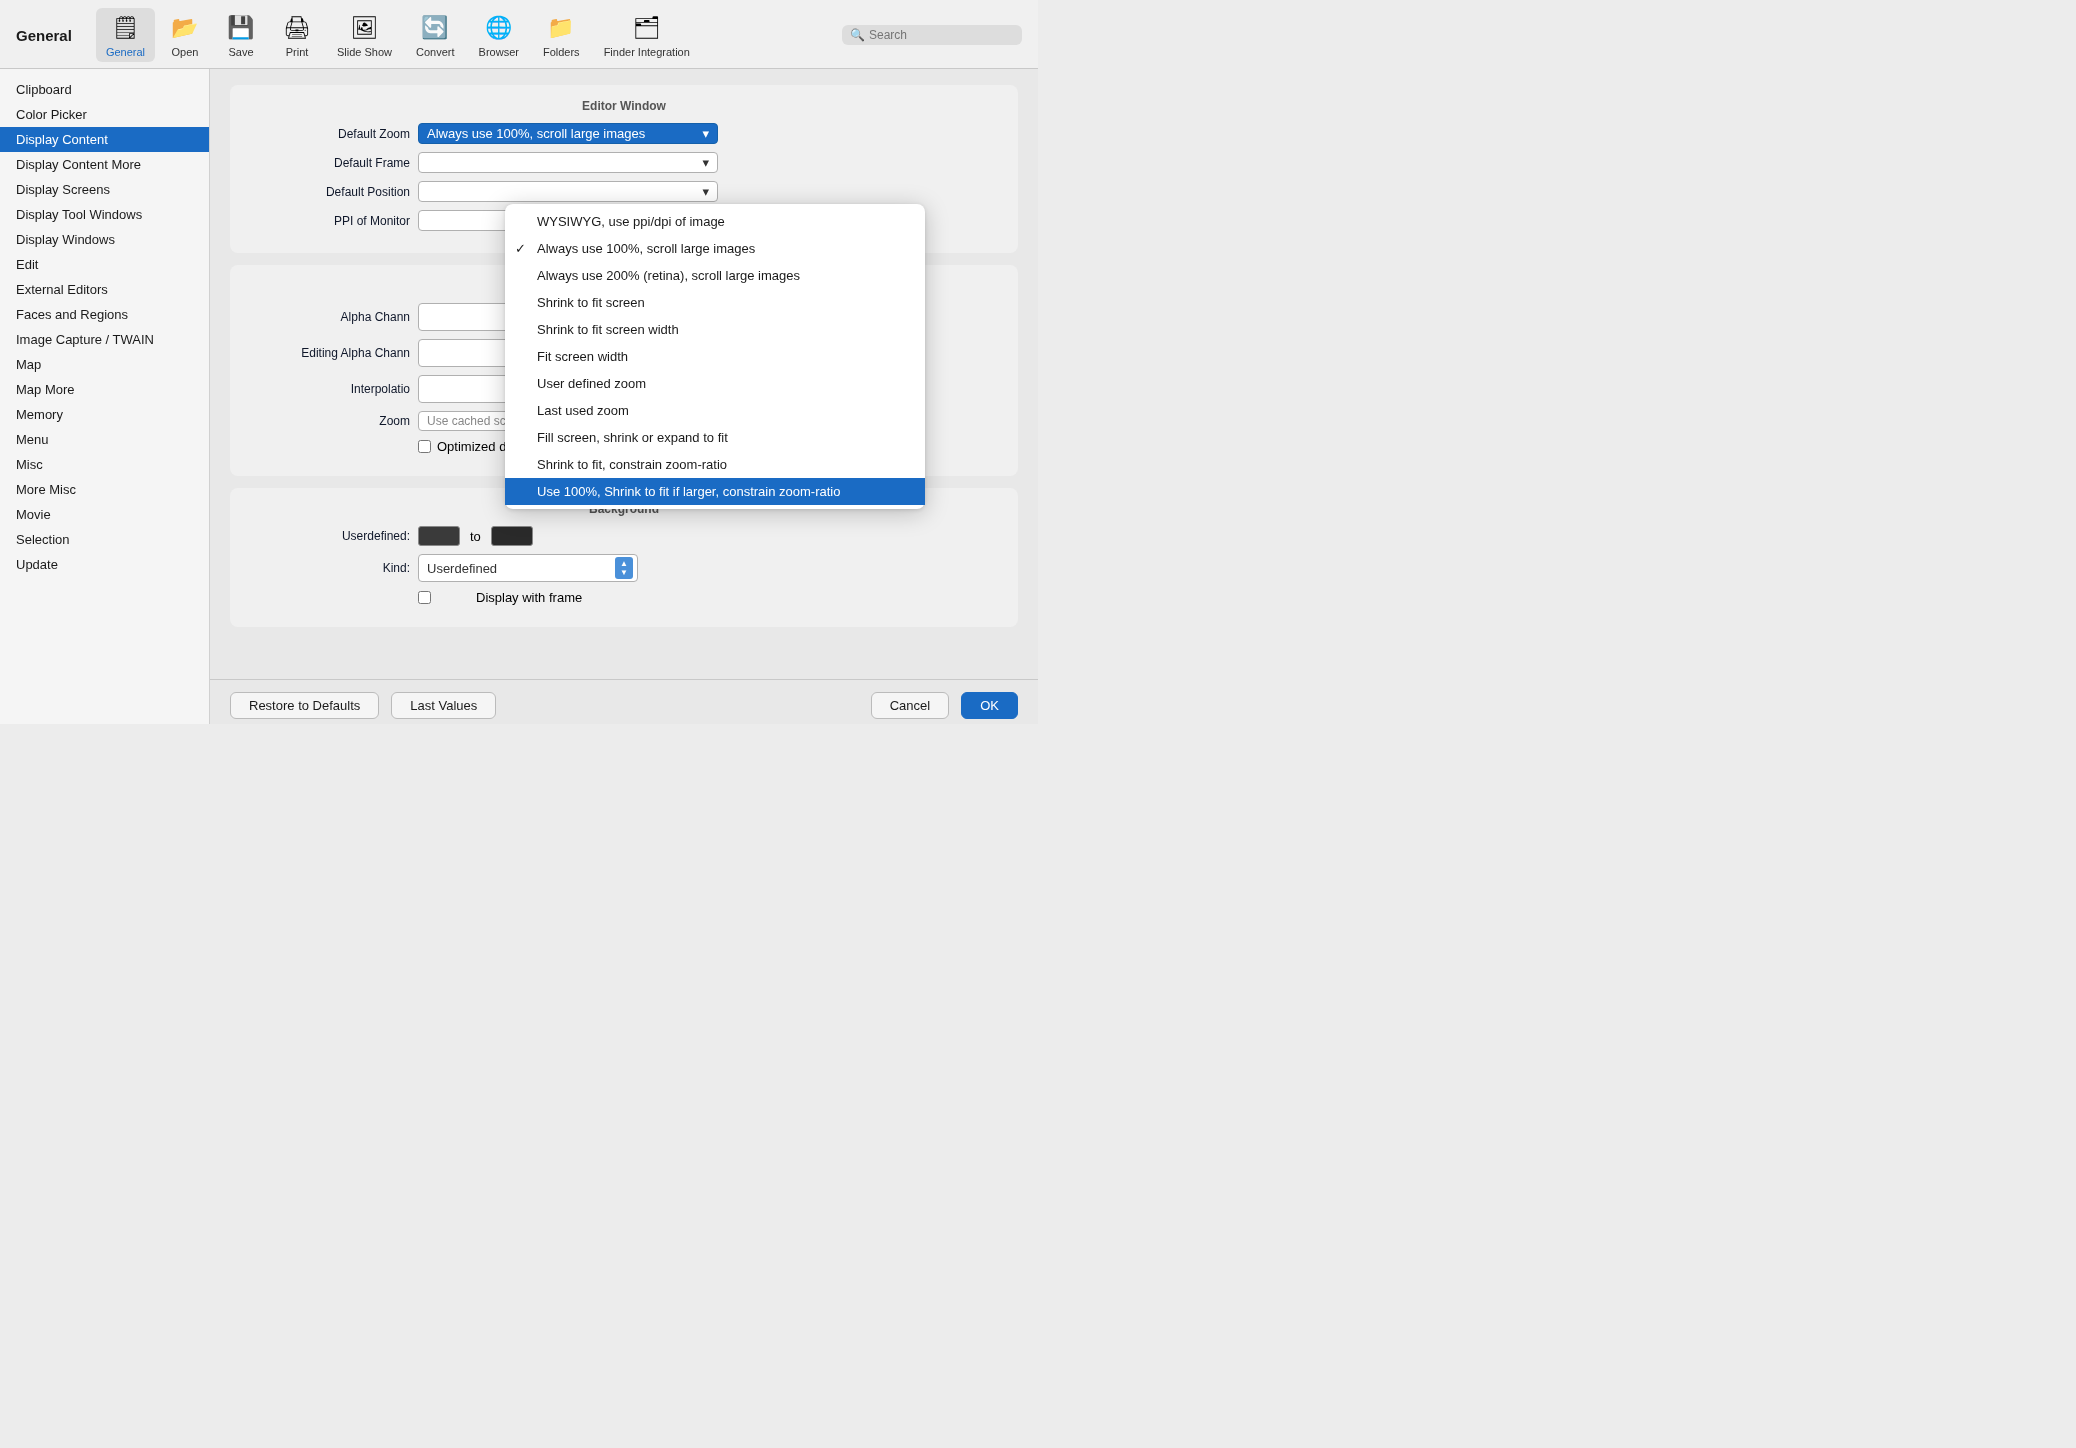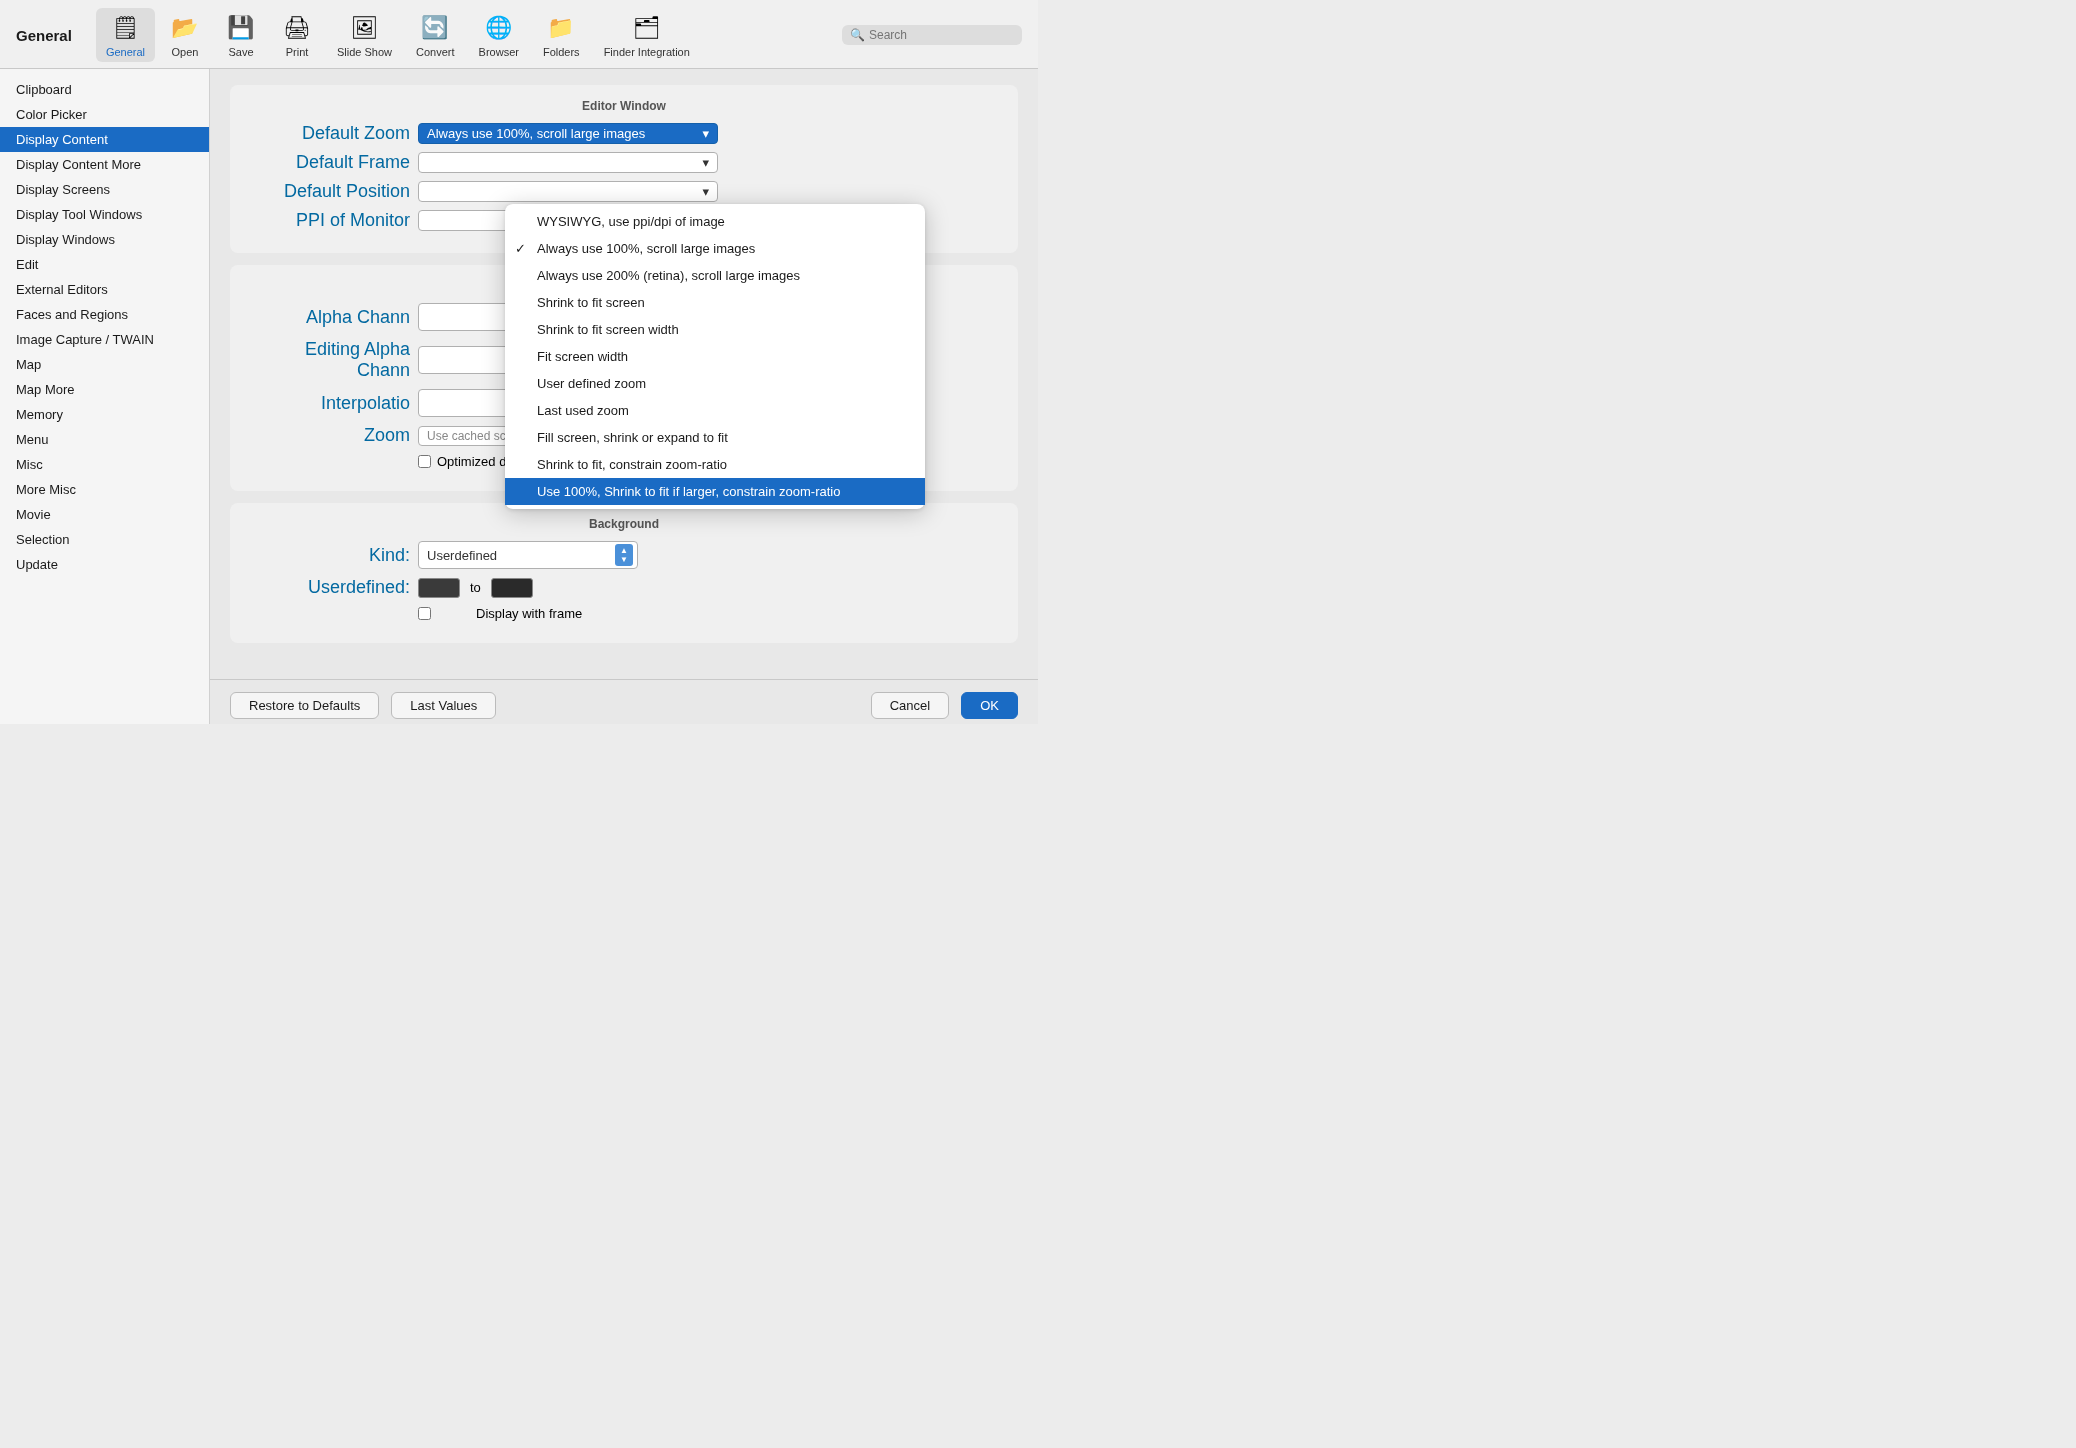--- a/index.html
+++ b/index.html
@@ -136,22 +136,22 @@
       text-align: center;
     }
     .form-row {
       display: flex;
       align-items: center;
       margin-bottom: 8px;
       gap: 8px;
     }
     .form-label {
       text-align: right;
-      color: #0369a1;
-      font-size: 18px;
+      color: #0f172a;
+      font-size: 12px;
       width: 160px;
       flex-shrink: 0;
     }
     .form-control {
       display: flex;
       align-items: center;
       gap: 6px;
     }
 
     .checkbox-row {
@@ -428,35 +428,35 @@
         </div>
         <div class="checkbox-row" style="margin-left:168px;">
           <input type="checkbox" style="">
           <span>Optimized display (BETA)</span>
         </div>
       </div>
 
       <div class="section-box">
         <div class="section-title">Background</div>
         <div class="form-row">
+          <span class="form-label">Userdefined:</span>
+          <div class="form-control">
+            <span class="color-swatch" style="background:#3a3a3a;"></span>
+            <span style="margin: 0 4px;">to</span>
+            <span class="color-swatch" style="background:#2a2a2a;"></span>
+          </div>
+        </div>
+        <div class="form-row">
           <span class="form-label">Kind:</span>
           <div class="kind-select-wrap">
             <span class="kind-select-text">Userdefined</span>
             <span class="spinner-btn">
               <span class="spinner-arrow">▲</span>
               <span class="spinner-arrow">▼</span>
             </span>
-          </div>
-        </div>
-        <div class="form-row">
-          <span class="form-label">Userdefined:</span>
-          <div class="form-control">
-            <span class="color-swatch" style="background:#3a3a3a;"></span>
-            <span style="margin: 0 4px;">to</span>
-            <span class="color-swatch" style="background:#2a2a2a;"></span>
           </div>
         </div>
         <div class="checkbox-row" style="margin-left:168px;gap:45px;">
           <input type="checkbox" style="">
           <span>Display with frame</span>
         </div>
       </div>
 
     </div>
 

